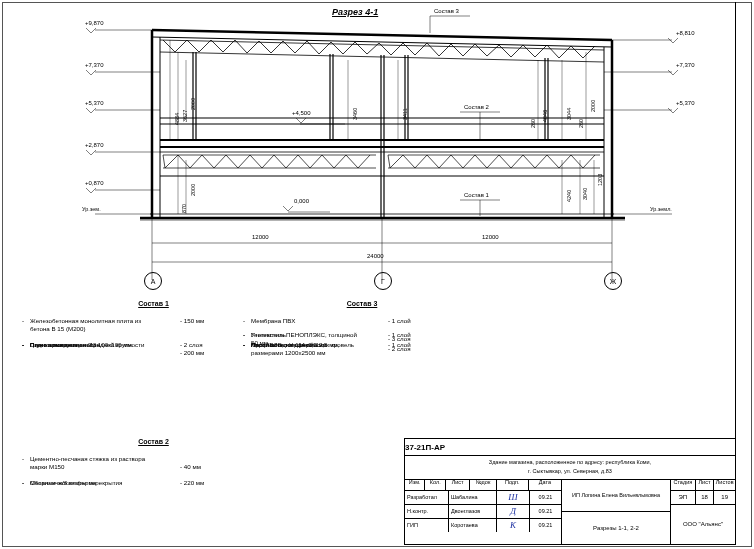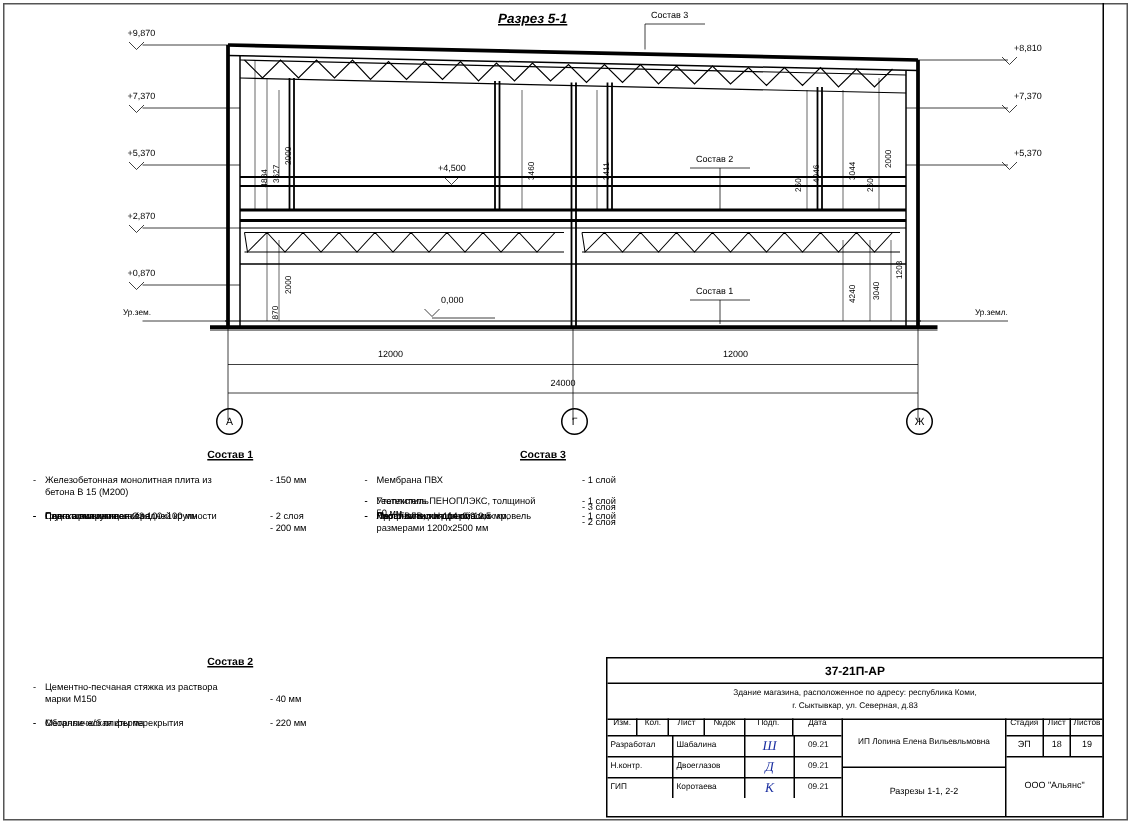--- a/index.html
+++ b/index.html
@@ -26,21 +26,21 @@
   .sig{font-family:"Liberation Serif",serif;font-style:italic;font-size:9px;color:#1a2ea0;}
 </style>
 </head>
 <body>
 
 <div id="sheet">
 
   <div class="frame" style="left:2px;top:2px;width:748px;height:543px;"></div>
   <div class="line vl" style="left:735px;top:2px;width:1px;height:543px;"></div>
 
-  <div class="lbl t9 ul it b" style="left:332px;top:7px;">Разрез 5-1</div>
+  <div class="lbl t9 ul it b" style="left:332px;top:7px;">Разрез 4-1</div>
 
   <svg width="754" height="300">
 
     <g stroke="#000" fill="none">
 
       <path d="M152,30 L612,40" stroke-width="2.5"></path>
       <path d="M152,37 L612,47" stroke-width="1"></path>
 
       <path d="M152,30 L152,218" stroke-width="2.5"></path>
       <path d="M160,37 L160,218" stroke-width="1"></path>
@@ -296,21 +296,21 @@
       <span style="position:absolute;left:8px;">Профнастил Н 114х0,9 мм</span>
     </div>
     <div class="row" style="margin-top:14px;">
       <span style="position:absolute;left:0;">-</span>
       <span style="position:absolute;left:8px;">Металлическая ферма</span>
     </div>
   </div>
 
   <div style="position:absolute;left:404px;top:438px;width:330px;height:105px;border:1px solid #000;">
 
-    <div style="position:absolute;left:0;top:0;width:330px;height:16px;border-bottom:1px solid #000;display:flex;align-items:center;justify-content:center;">
+    <div style="position:absolute;left:0;top:0;width:330px;height:16px;border-bottom:1px solid #000;display:flex;align-items:center;">
       <span class="t8 b">37-21П-АР</span>
     </div>
 
     <div style="position:absolute;left:0;top:16px;width:330px;height:24px;border-bottom:1px solid #000;display:flex;flex-direction:column;align-items:center;justify-content:center;line-height:9px;">
       <span class="t5">Здание магазина, расположенное по адресу: республика Коми,</span>
       <span class="t5">г. Сыктывкар, ул. Северная, д.83</span>
     </div>
 
     <div style="position:absolute;left:0;top:40px;width:156px;height:11px;border-bottom:1px solid #000;display:flex;">
       <div style="width:20px;border-right:1px solid #000;" class="t5 center">Изм.</div>

